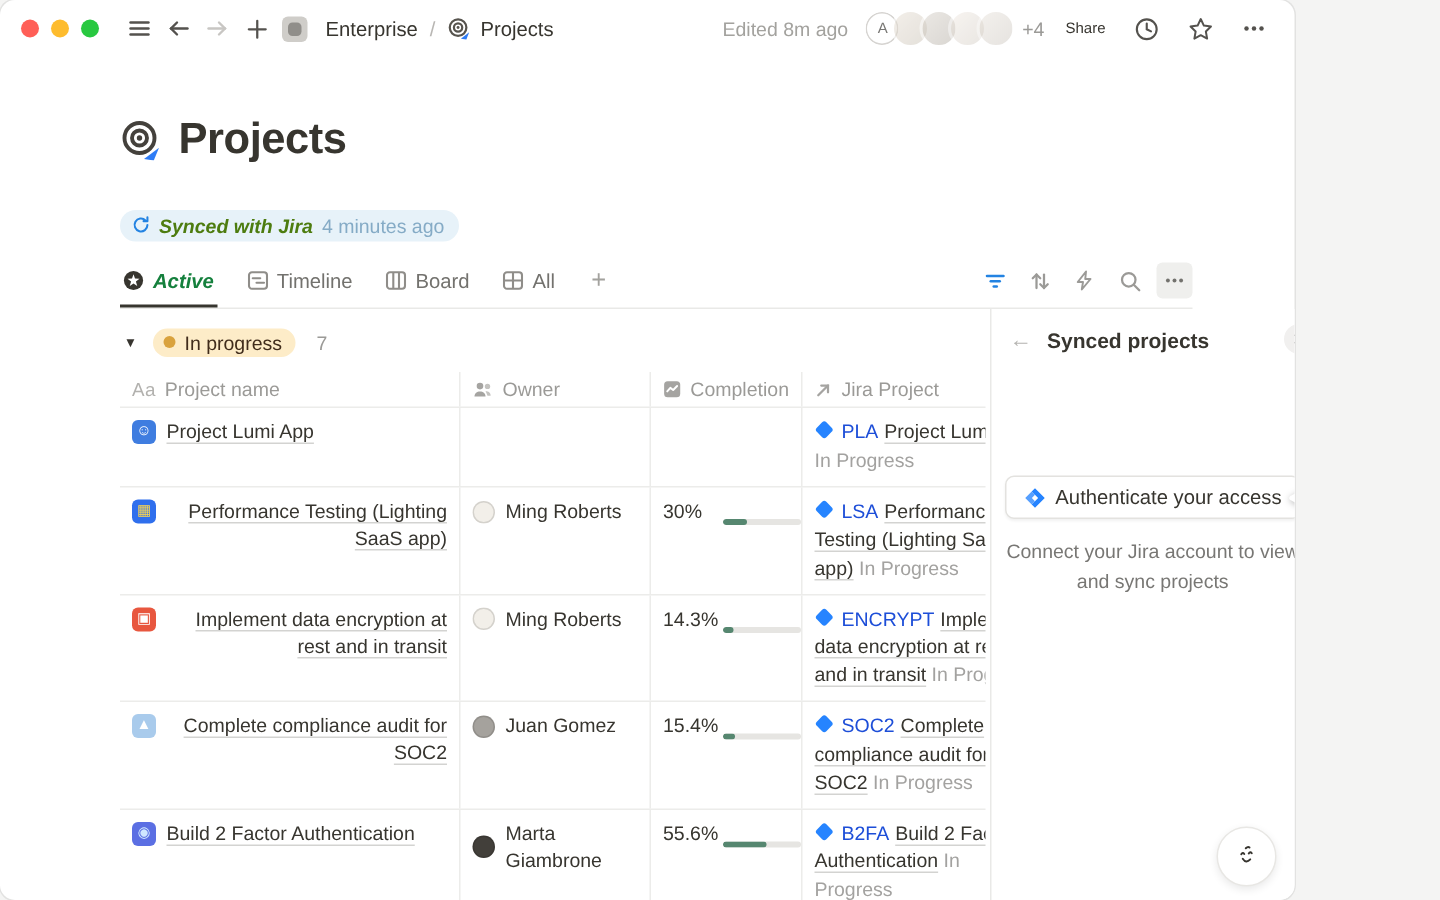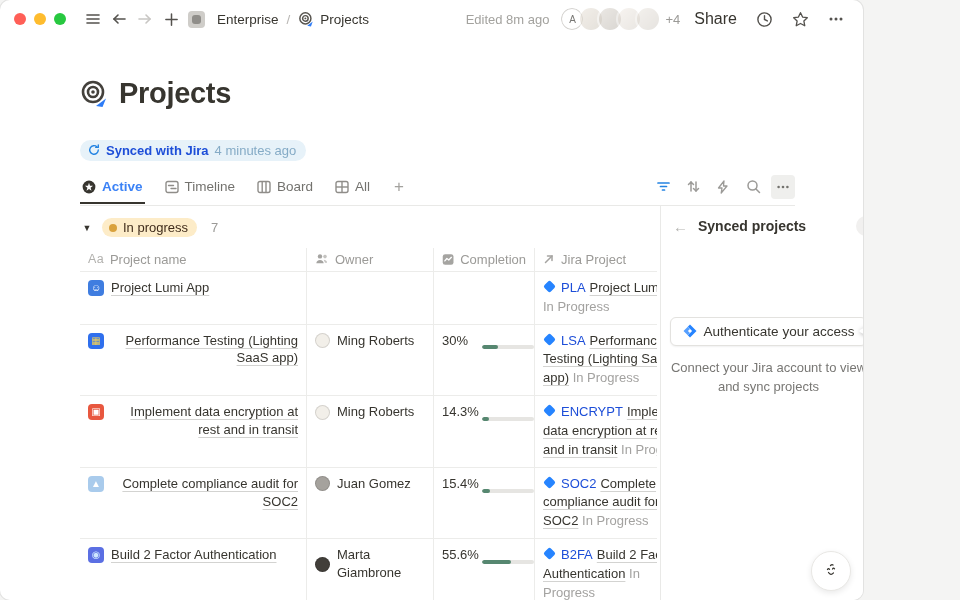--- a/index.html
+++ b/index.html
@@ -24,34 +24,34 @@
   .edited{color:#a3a29e;font-size:13px;}
   .avatars{display:flex;align-items:center;}
   .av{width:22px;height:22px;border-radius:50%;border:2px solid #fff;margin-left:-7px;
     display:flex;align-items:center;justify-content:center;font-size:10px;color:#787774;}
   .av:first-child{margin-left:0;background:#fff;box-shadow:inset 0 0 0 1px #d6d4d1;}
   .av.p1{background:linear-gradient(135deg,#e9e2d8,#cfc8bd);opacity:.55;}
   .av.p2{background:linear-gradient(135deg,#d8d2ca,#b5afa6;);background:linear-gradient(135deg,#d8d2ca,#b5afa6);opacity:.5;}
   .av.p3{background:linear-gradient(135deg,#efe8e0,#d0c9c0);opacity:.45;}
   .av.p4{background:linear-gradient(135deg,#e3dcd3,#c2bbb2);opacity:.4;}
   .plus-n{color:#9b9a97;font-size:13px;margin-left:4px;}
-  .share{font-size:16px;color:#37352f;cursor:pointer;padding:2px 4px;}
+  .share{font-size:10px;color:#37352f;cursor:pointer;padding:2px 4px;}
   
   .title-block{margin:20px 0 0 80px;}
   .title-row{display:flex;align-items:center;gap:12px;}
   .page-title{font-size:29px;font-weight:700;letter-spacing:-.3px;}
   .sync-pill{display:inline-flex;align-items:center;gap:6px;margin-top:10px;background:#e7f2f9;
     border-radius:999px;padding:3px 10px 3px 8px;font-size:13px;cursor:pointer;}
-  .sync-pill .lbl{color:#1d4ed8;font-weight:600;}
+  .sync-pill .lbl{color:#4d7c0f;font-weight:600;font-style:italic;}
   .sync-pill .time{color:#85abc6;}
   
   .tabrow{display:flex;align-items:center;margin:14px 68px 0 80px;border-bottom:1px solid #e9e9e7;}
   .tab{display:flex;align-items:center;gap:6px;font-size:13.5px;color:#73726e;font-weight:500;
     padding:4px 2px 8px;margin-right:18px;cursor:pointer;border-bottom:2px solid transparent;}
-  .tab.active{color:#3b82f6;font-weight:600;border-bottom-color:#37352f;}
+  .tab.active{color:#15803d;font-weight:600;border-bottom-color:#37352f;font-style:italic;}
   .tab-add{color:#a3a29e;font-size:17px;padding:0 4px 6px;cursor:pointer;}
   .tab-tools{margin-left:auto;display:flex;align-items:center;gap:6px;padding-bottom:6px;}
   .tool{width:24px;height:24px;border-radius:4px;display:flex;align-items:center;justify-content:center;cursor:pointer;}
   .tool.boxed{background:#efefed;}
   
   .body-row{position:relative;height:438px;}
   .left-pane{margin-left:80px;width:577px;height:430px;overflow:hidden;}
   .group-row{display:flex;align-items:center;gap:8px;margin-top:10px;height:24px;}
   .tri{font-size:9px;color:#37352f;cursor:pointer;width:14px;text-align:center;}
   .status-pill{display:inline-flex;align-items:center;gap:6px;background:#fdecc8;border-radius:999px;

